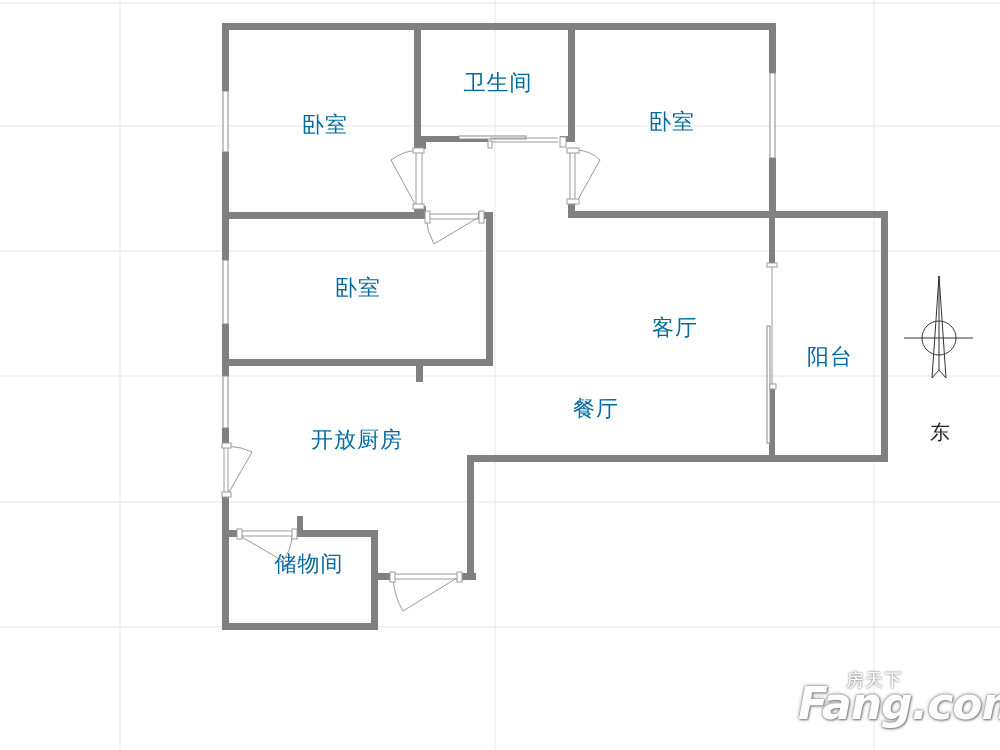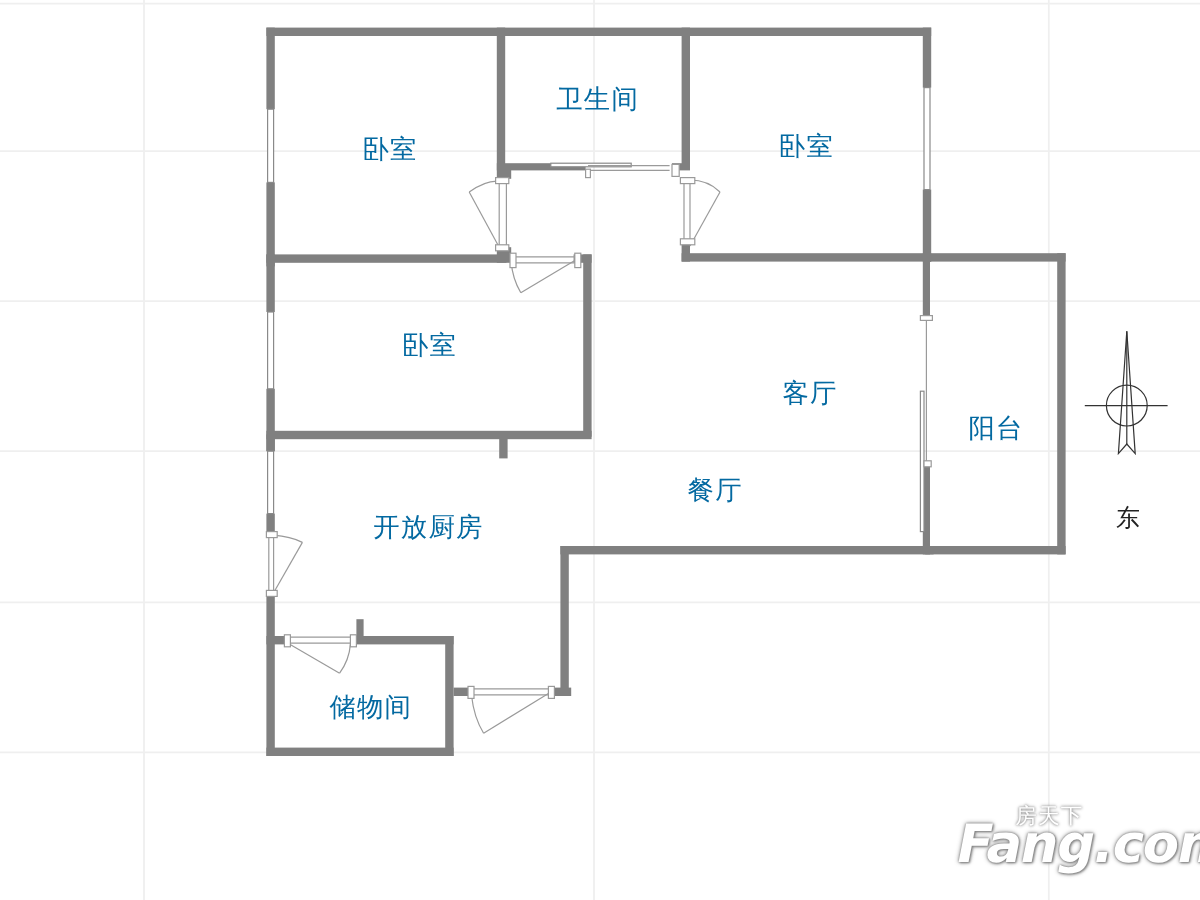--- a/index.html
+++ b/index.html
@@ -157,21 +157,21 @@
 
   
   <div class="label" style="left:325px; top:125px;">卧室</div>
   <div class="label" style="left:498px; top:83px;">卫生间</div>
   <div class="label" style="left:672px; top:122px;">卧室</div>
   <div class="label" style="left:358px; top:288px;">卧室</div>
   <div class="label" style="left:675px; top:328px;text-align:right;">客厅</div>
   <div class="label" style="left:830px; top:330px;margin-top:27px;">阳台</div>
   <div class="label" style="left:596px; top:409px;text-align:center;">餐厅</div>
   <div class="label" style="left:333px; top:440px;margin-left:24px;">开放厨房</div>
-  <div class="label" style="left:309px; top:590px;">储物间</div>
+  <div class="label" style="left:309px; top:564px;">储物间</div>
 
   
   <div class="compass-label" style="left:940px; top:432px;">东</div>
 
   
   <div class="watermark">
     <span class="wm-en">Fang.com</span>
     <span class="wm-cn">房天下</span>
   </div>
 </div>

